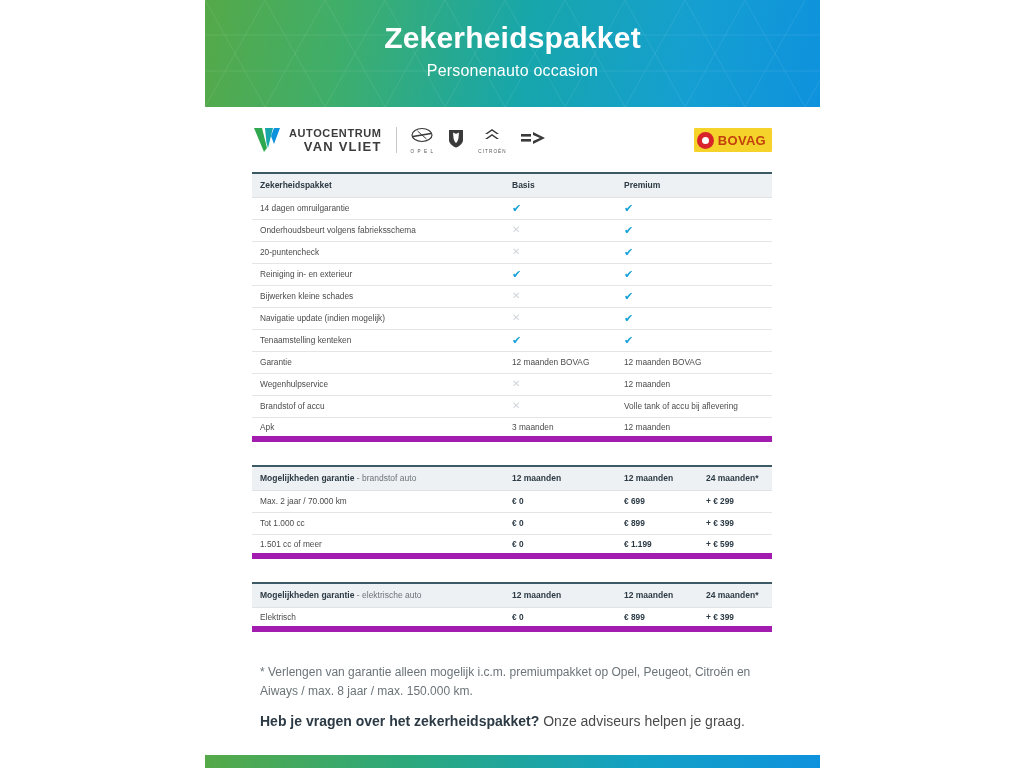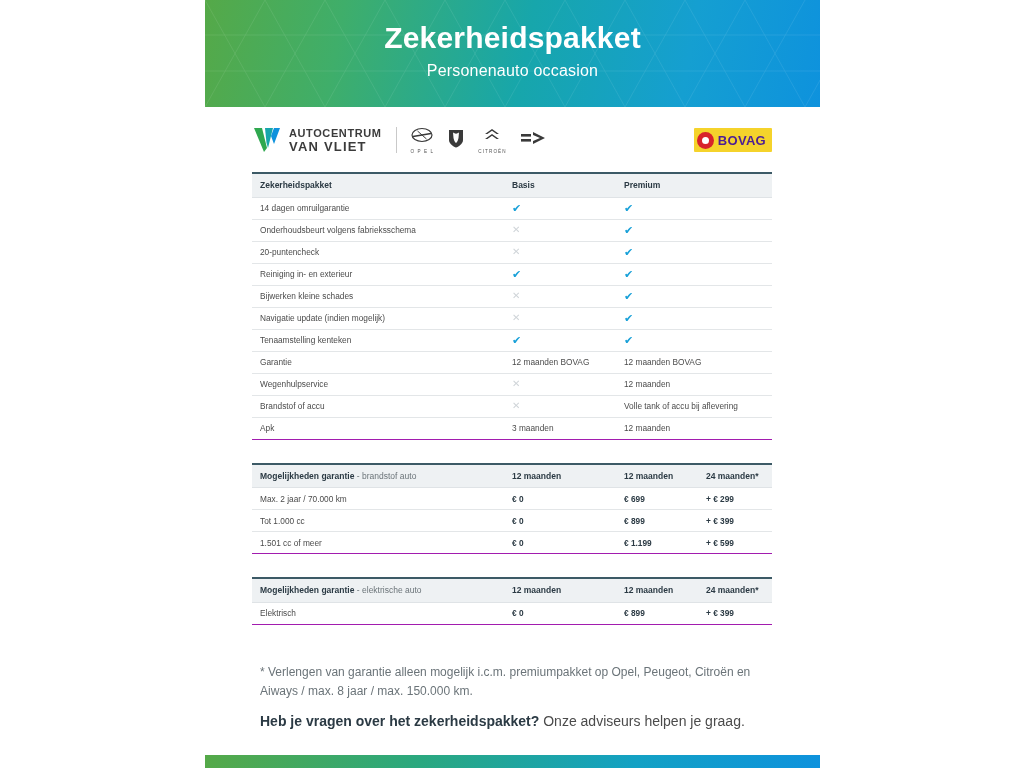--- a/index.html
+++ b/index.html
@@ -51,21 +51,21 @@
     left: 205px; top: 755px; width: 615px; height: 13px;
     background: linear-gradient(100deg,#55a948 0%, #2aa87f 35%, #13a1c4 70%, #0e92dd 100%);
   }
 
   
   .brandrow {
     position: absolute;
     left: 252px; top: 120px; width: 520px; height: 40px;
     display: flex; align-items: center;
   }
-  .logo-vv { display:flex; align-items:center; }
+  .logo-vv { display:flex; align-items:center;text-align:right; }
   .logo-v-mark { width: 30px; height: 28px; position: relative; margin-right: 7px; }
   .logo-v-mark svg { display:block; }
   .logo-vv-text {
     font-size: 11px; font-weight: bold; color: #3b3b3b;
     line-height: 13px; letter-spacing: .6px;
   }
   .logo-vv-text .l2 { font-size: 13px; letter-spacing: 1.2px; }
   .divider-v {
     width: 1px; height: 26px; background: #c9c9c9; margin: 0 14px;
   }
@@ -81,21 +81,21 @@
     border-radius: 1px;
   }
   .bovag .b-circle {
     width: 17px; height: 17px; border-radius: 50%;
     background: #d8232a; position: relative; margin-right: 4px;
     display:flex;align-items:center;justify-content:center;
   }
   .bovag .b-circle::after{
     content:""; width:7px;height:7px;background:#fff;border-radius:50%;
   }
-  .bovag .b-text { font-size: 13px; font-weight: bold; color: #4c1d95; letter-spacing: .3px; }
+  .bovag .b-text { font-size: 13px; font-weight: bold; color: #c2410c; letter-spacing: .3px; }
 
   
   .sheet {
     position: absolute;
     left: 252px; top: 172px; width: 520px;
   }
   table { border-collapse: collapse; width: 520px; table-layout: fixed; }
   th, td {
     font-size: 8.3px; color: #4b4b4b;
     padding: 0 8px; height: 22px;
@@ -105,21 +105,21 @@
     overflow: hidden; white-space: nowrap;
   }
   thead th {
     background: #eef1f3;
     color: #2b3a44;
     font-weight: bold;
     font-size: 8.5px;
     height: 24px;
     border-bottom: 1px solid #dfe3e6;
   }
-  tbody tr:last-child td { border-bottom: 1px solid #a21caf; }
+  tbody tr:last-child td { border-bottom: 6px solid #a21caf; }
   col.c1 { width: 252px; }
   col.c2 { width: 112px; }
   col.c3 { width: 156px; }
   
   col.g1 { width: 252px; }
   col.g2 { width: 112px; }
   col.g3 { width: 82px; }
   col.g4 { width: 74px; }
 
   .tick { color: #18a0d8; font-size: 11px; line-height: 1; }

